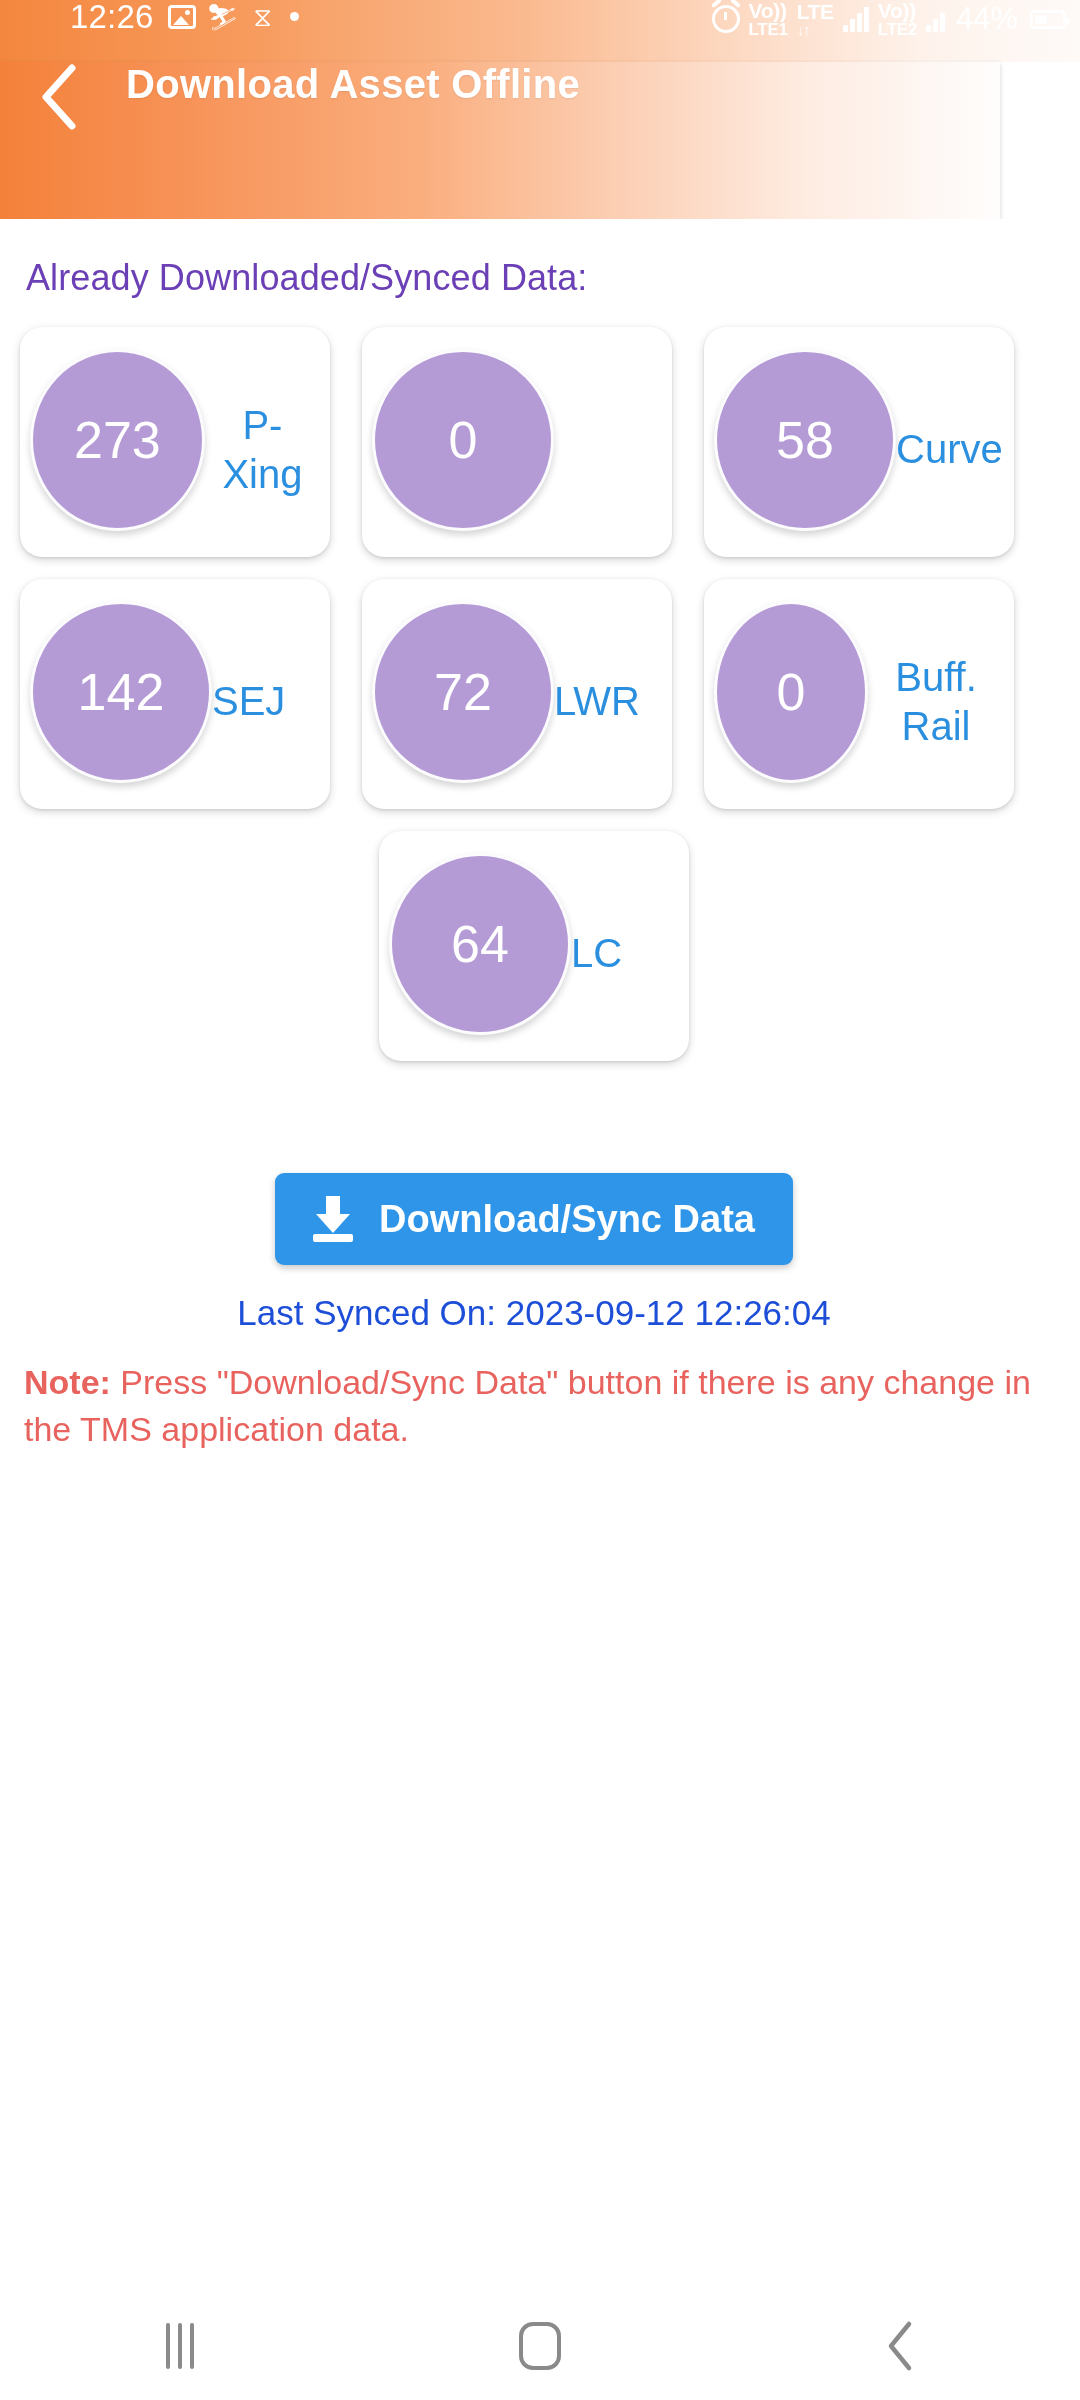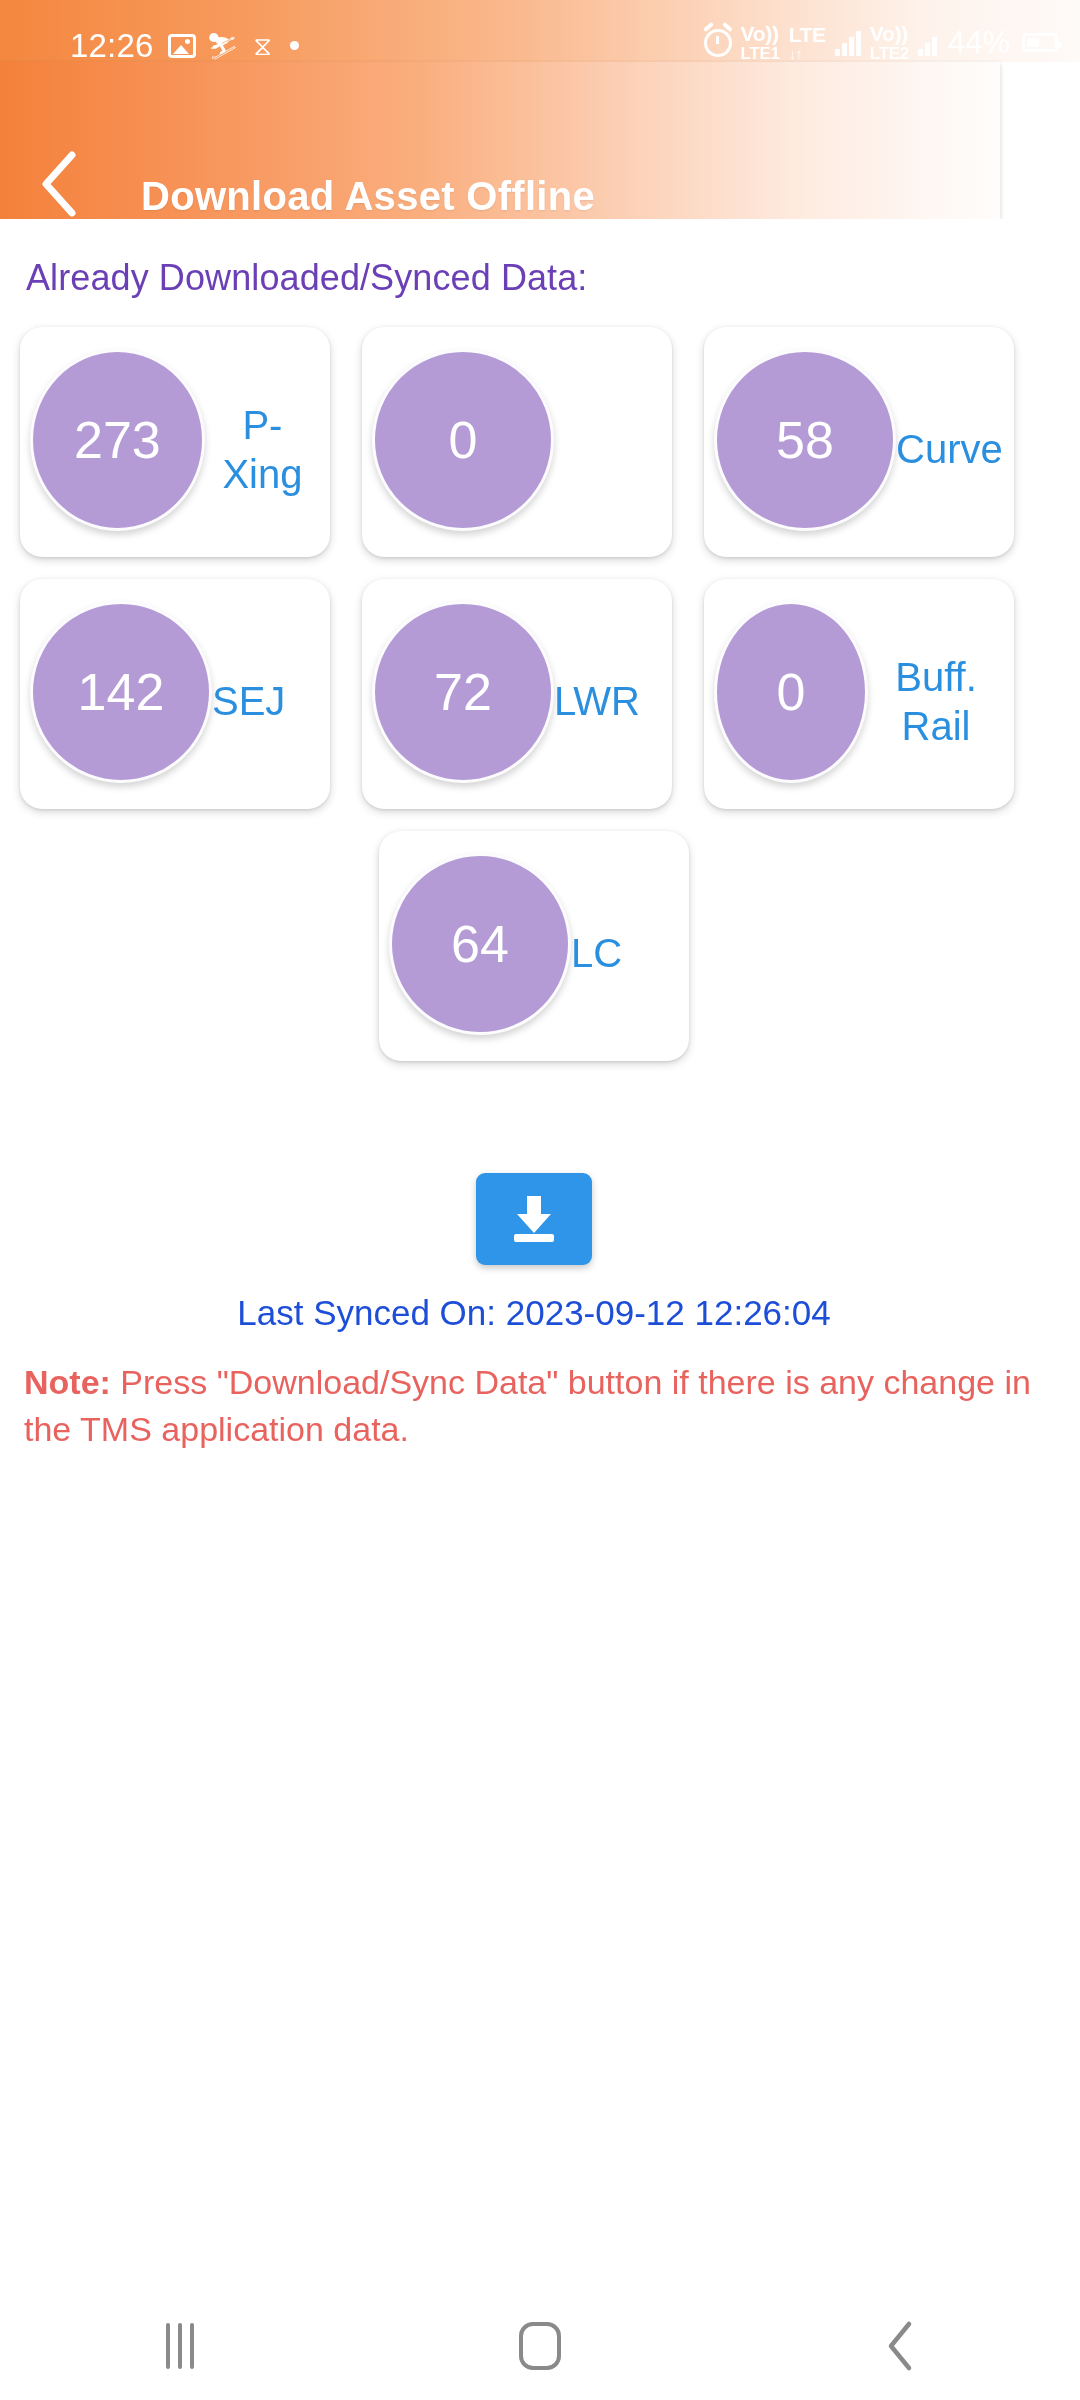--- a/index.html
+++ b/index.html
@@ -8,21 +8,21 @@
     font-family:"Liberation Sans", sans-serif;
     background:#ffffff;
     overflow:hidden;
   }
   #screen { position:relative; width:1080px; height:2400px; background:#ffffff; }
 
   
   .statusbar{
     position:absolute; top:0; left:0; width:1080px; height:62px;
     background:linear-gradient(to right,#F4873F 0%,#F79A5C 22%,#FAB98E 48%,#FDDCC7 70%,#FEF3EC 86%,#FEFAF8 100%);
-    display:flex; align-items:flex-end; padding:0 22px 0 70px;
+    display:flex; align-items:flex-start; padding:0 14px 0 70px;
     color:#ffffff;
   }
   .sb-left{ display:flex; align-items:center; gap:14px; flex:1; }
   .sb-time{ font-size:33px; font-weight:400; letter-spacing:.2px; line-height:1; }
   .sb-right{ display:flex; align-items:center; gap:9px; }
 
   .icon-photo{ width:28px; height:24px; border:3px solid #fff; border-radius:4px; position:relative; }
   .icon-photo::after{ content:""; position:absolute; left:2px; bottom:1px; width:0; height:0;
      border-left:8px solid transparent; border-right:8px solid transparent; border-bottom:9px solid #fff;}
   .icon-photo::before{ content:""; position:absolute; right:3px; top:2px; width:5px; height:5px; border-radius:50%; background:#fff;}
@@ -45,23 +45,22 @@
   .bars i:nth-child(3){height:19px;} .bars i:nth-child(4){height:25px;}
   .sb-batt-txt{ font-size:31px; font-weight:400; margin-left:2px; }
   .sb-batt{ width:36px; height:19px; border:3px solid #fff; border-radius:4px; position:relative; margin-left:3px;}
   .sb-batt::after{content:"";position:absolute;right:-7px;top:5px;width:4px;height:7px;background:#fff;border-radius:0 2px 2px 0;}
   .sb-batt i{position:absolute;left:2px;top:2px;bottom:2px;width:40%;background:#fff;border-radius:1px;display:block;}
 
   
   .appbar{
     position:absolute; top:62px; left:0; width:1000px; height:157px;
     background:linear-gradient(to right,#F4813A 0%,#F79257 18%,#FAAE7E 42%,#FCCFB4 62%,#FEEBE0 80%,#FEF9F6 95%,#FFFDFC 100%);
-    display:flex; align-items:flex-end;
+    display:flex; align-items:flex-start;
     box-shadow:0 2px 5px rgba(0,0,0,.18);
-    gap:15px;
   }
   .back-chevron{
     width:110px; display:flex; align-items:center; justify-content:center;
     cursor:pointer; margin-left:4px;
   }
   .back-chevron svg{ display:block; }
   .appbar-title{
     color:#ffffff; font-size:40px; font-weight:700; letter-spacing:.3px;
     margin-left:12px; text-shadow:0 1px 2px rgba(0,0,0,.08);
   }
@@ -225,20 +224,21 @@
 
     </div>
 
     <div class="btn-wrap">
       <button class="sync-btn">
         <span class="dl-icon">
           <span class="stem"></span>
             <span class="head"></span>
             <span class="base"></span>
         </span>
+        <span>Download/Sync Data</span>
       </button>
     </div>
 
     <div class="last-sync">Last Synced On: 2023-09-12 12:26:04</div>
 
     <div class="note">
       <b>Note:</b><span> Press "Download/Sync Data" button if there is any change in the TMS application data.</span>
     </div>
 
   </div>

